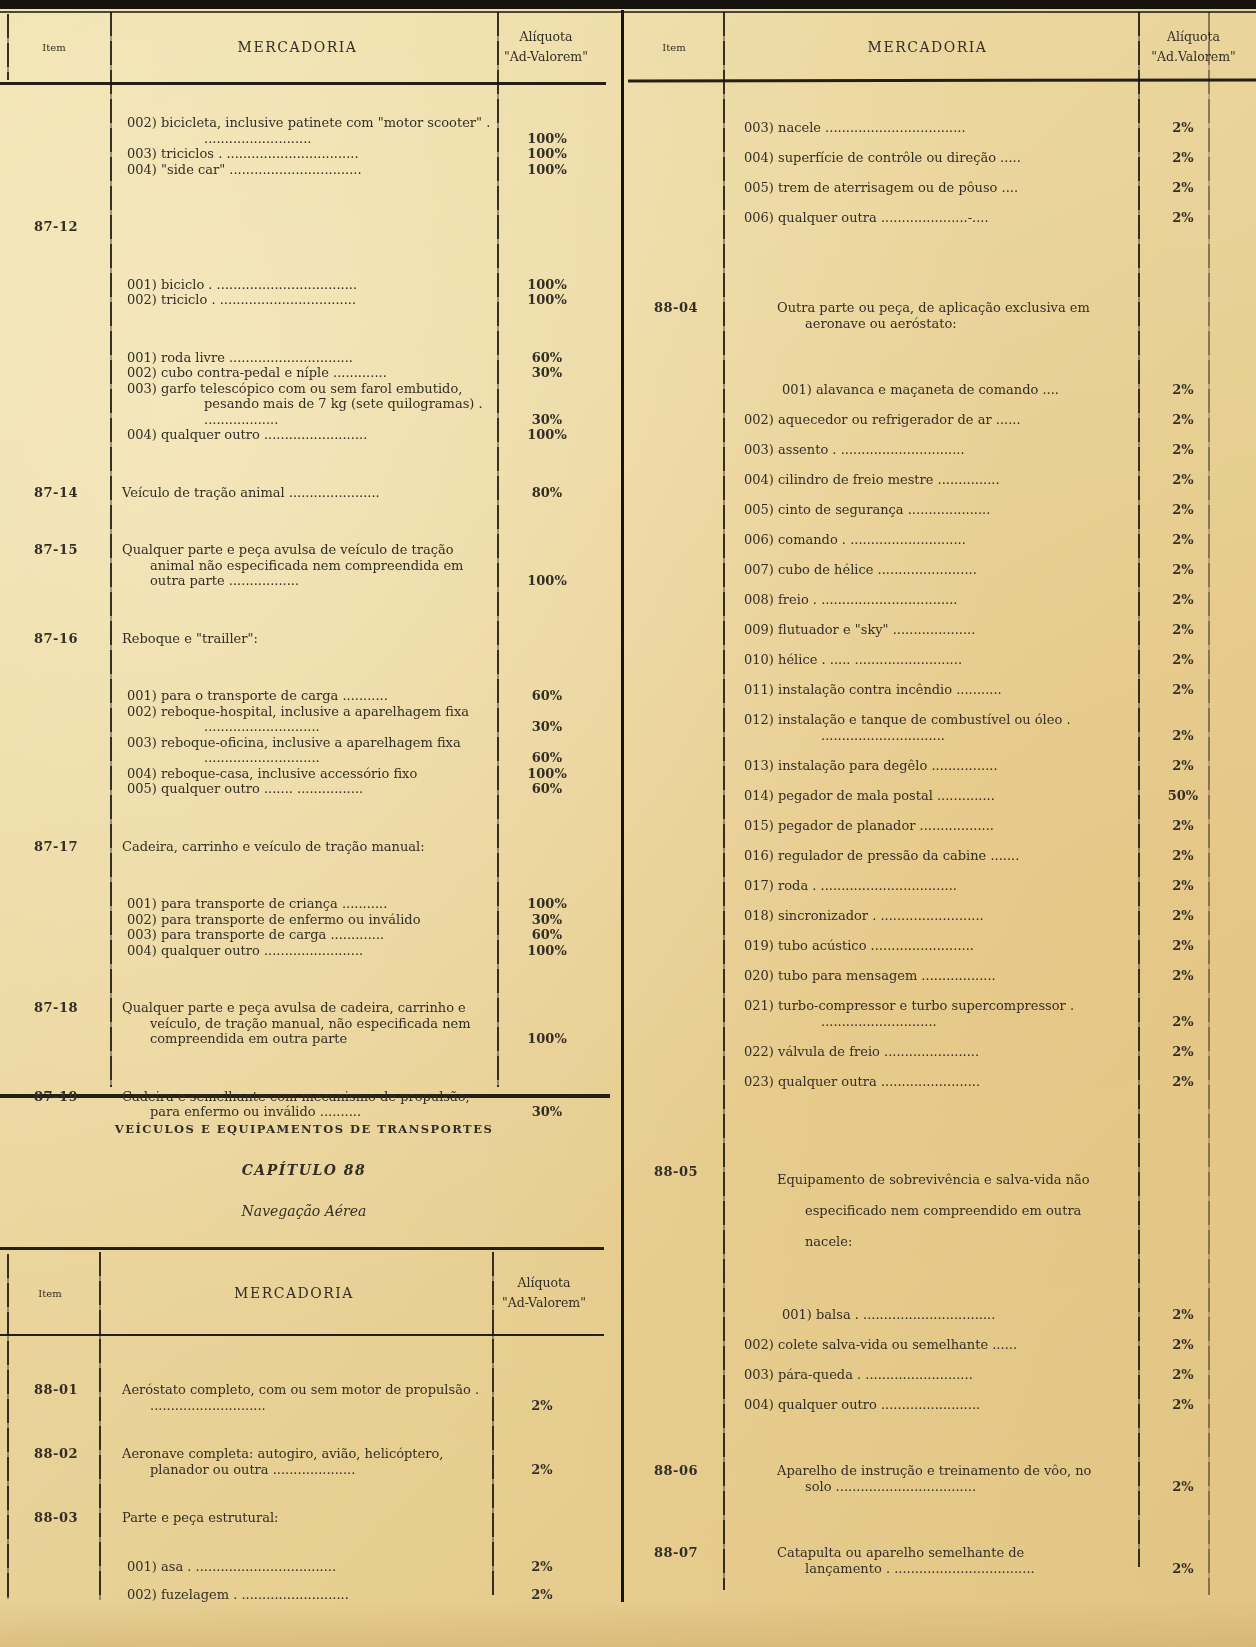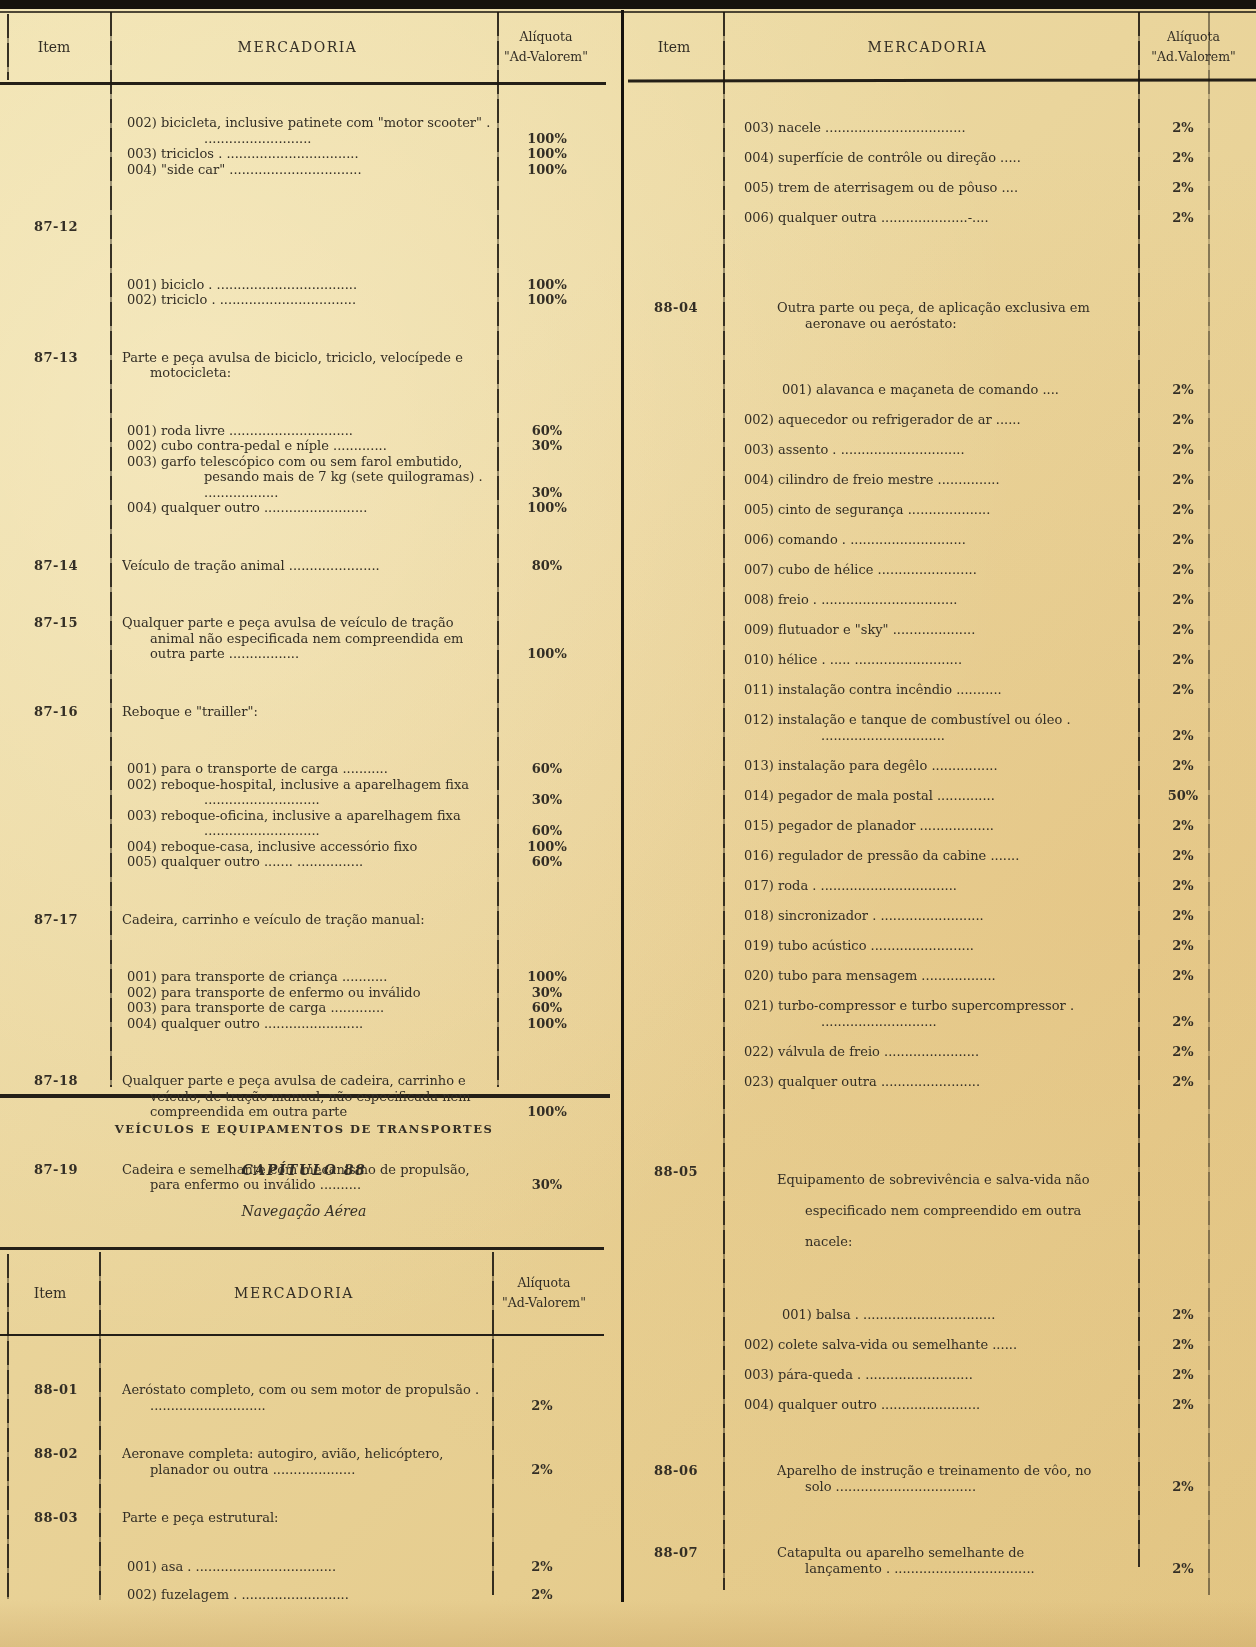--- a/index.html
+++ b/index.html
@@ -16,21 +16,21 @@
 
   
   .bar{background:#16120d;}
   .rule{background:#241f17;}
   .vline{background-image:repeating-linear-gradient(to bottom,
       rgba(28,23,15,.88) 0 24px, rgba(28,23,15,.40) 24px 29px);}
   .vline.faint{opacity:.55;}
 
   
   .thead{display:flex;align-items:stretch;}
-  .thead .h-item{width:108px;display:flex;align-items:center;justify-content:center;font-size:14px;}
+  .thead .h-item{width:108px;display:flex;align-items:center;justify-content:center;font-size:10px;}
   .thead .h-merc{flex:1;display:flex;align-items:center;justify-content:center;
                  font-size:14px;letter-spacing:1.5px;}
   .thead .h-rate{width:118px;display:flex;flex-direction:column;align-items:center;
                  justify-content:center;font-size:12.5px;line-height:20px;}
   .t-right-head .h-item{width:100px;}
   .t-right-head .h-rate{width:125px;}
 
   
   .rows{display:block;}
   .row{display:flex;align-items:flex-end;font-size:13px;line-height:15.5px;}
@@ -130,25 +130,20 @@
     <div class="c-desc"><span class="sub-code">001)&nbsp;</span><span class="desc-text">biciclo . ..................................</span></div>
     <div class="c-rate">100%</div>
   </div>
 
   <div class="row sub">
     <div class="c-item"></div>
     <div class="c-desc"><span class="sub-code">002)&nbsp;</span><span class="desc-text">triciclo . .................................</span></div>
     <div class="c-rate">100%</div>
   </div>
 
-  <div class="row item group-start">
-    <div class="c-item">87-13</div>
-    <div class="c-desc"><span class="desc-text">Parte e peça avulsa de biciclo, triciclo, velocípede e motocicleta:</span></div>
-    <div class="c-rate"></div>
-  </div>
 
   <div class="row sub group-start">
     <div class="c-item"></div>
     <div class="c-desc"><span class="sub-code">001)&nbsp;</span><span class="desc-text">roda livre ..............................</span></div>
     <div class="c-rate">60%</div>
   </div>
 
   <div class="row sub">
     <div class="c-item"></div>
     <div class="c-desc"><span class="sub-code">002)&nbsp;</span><span class="desc-text">cubo contra-pedal e níple .............</span></div>

